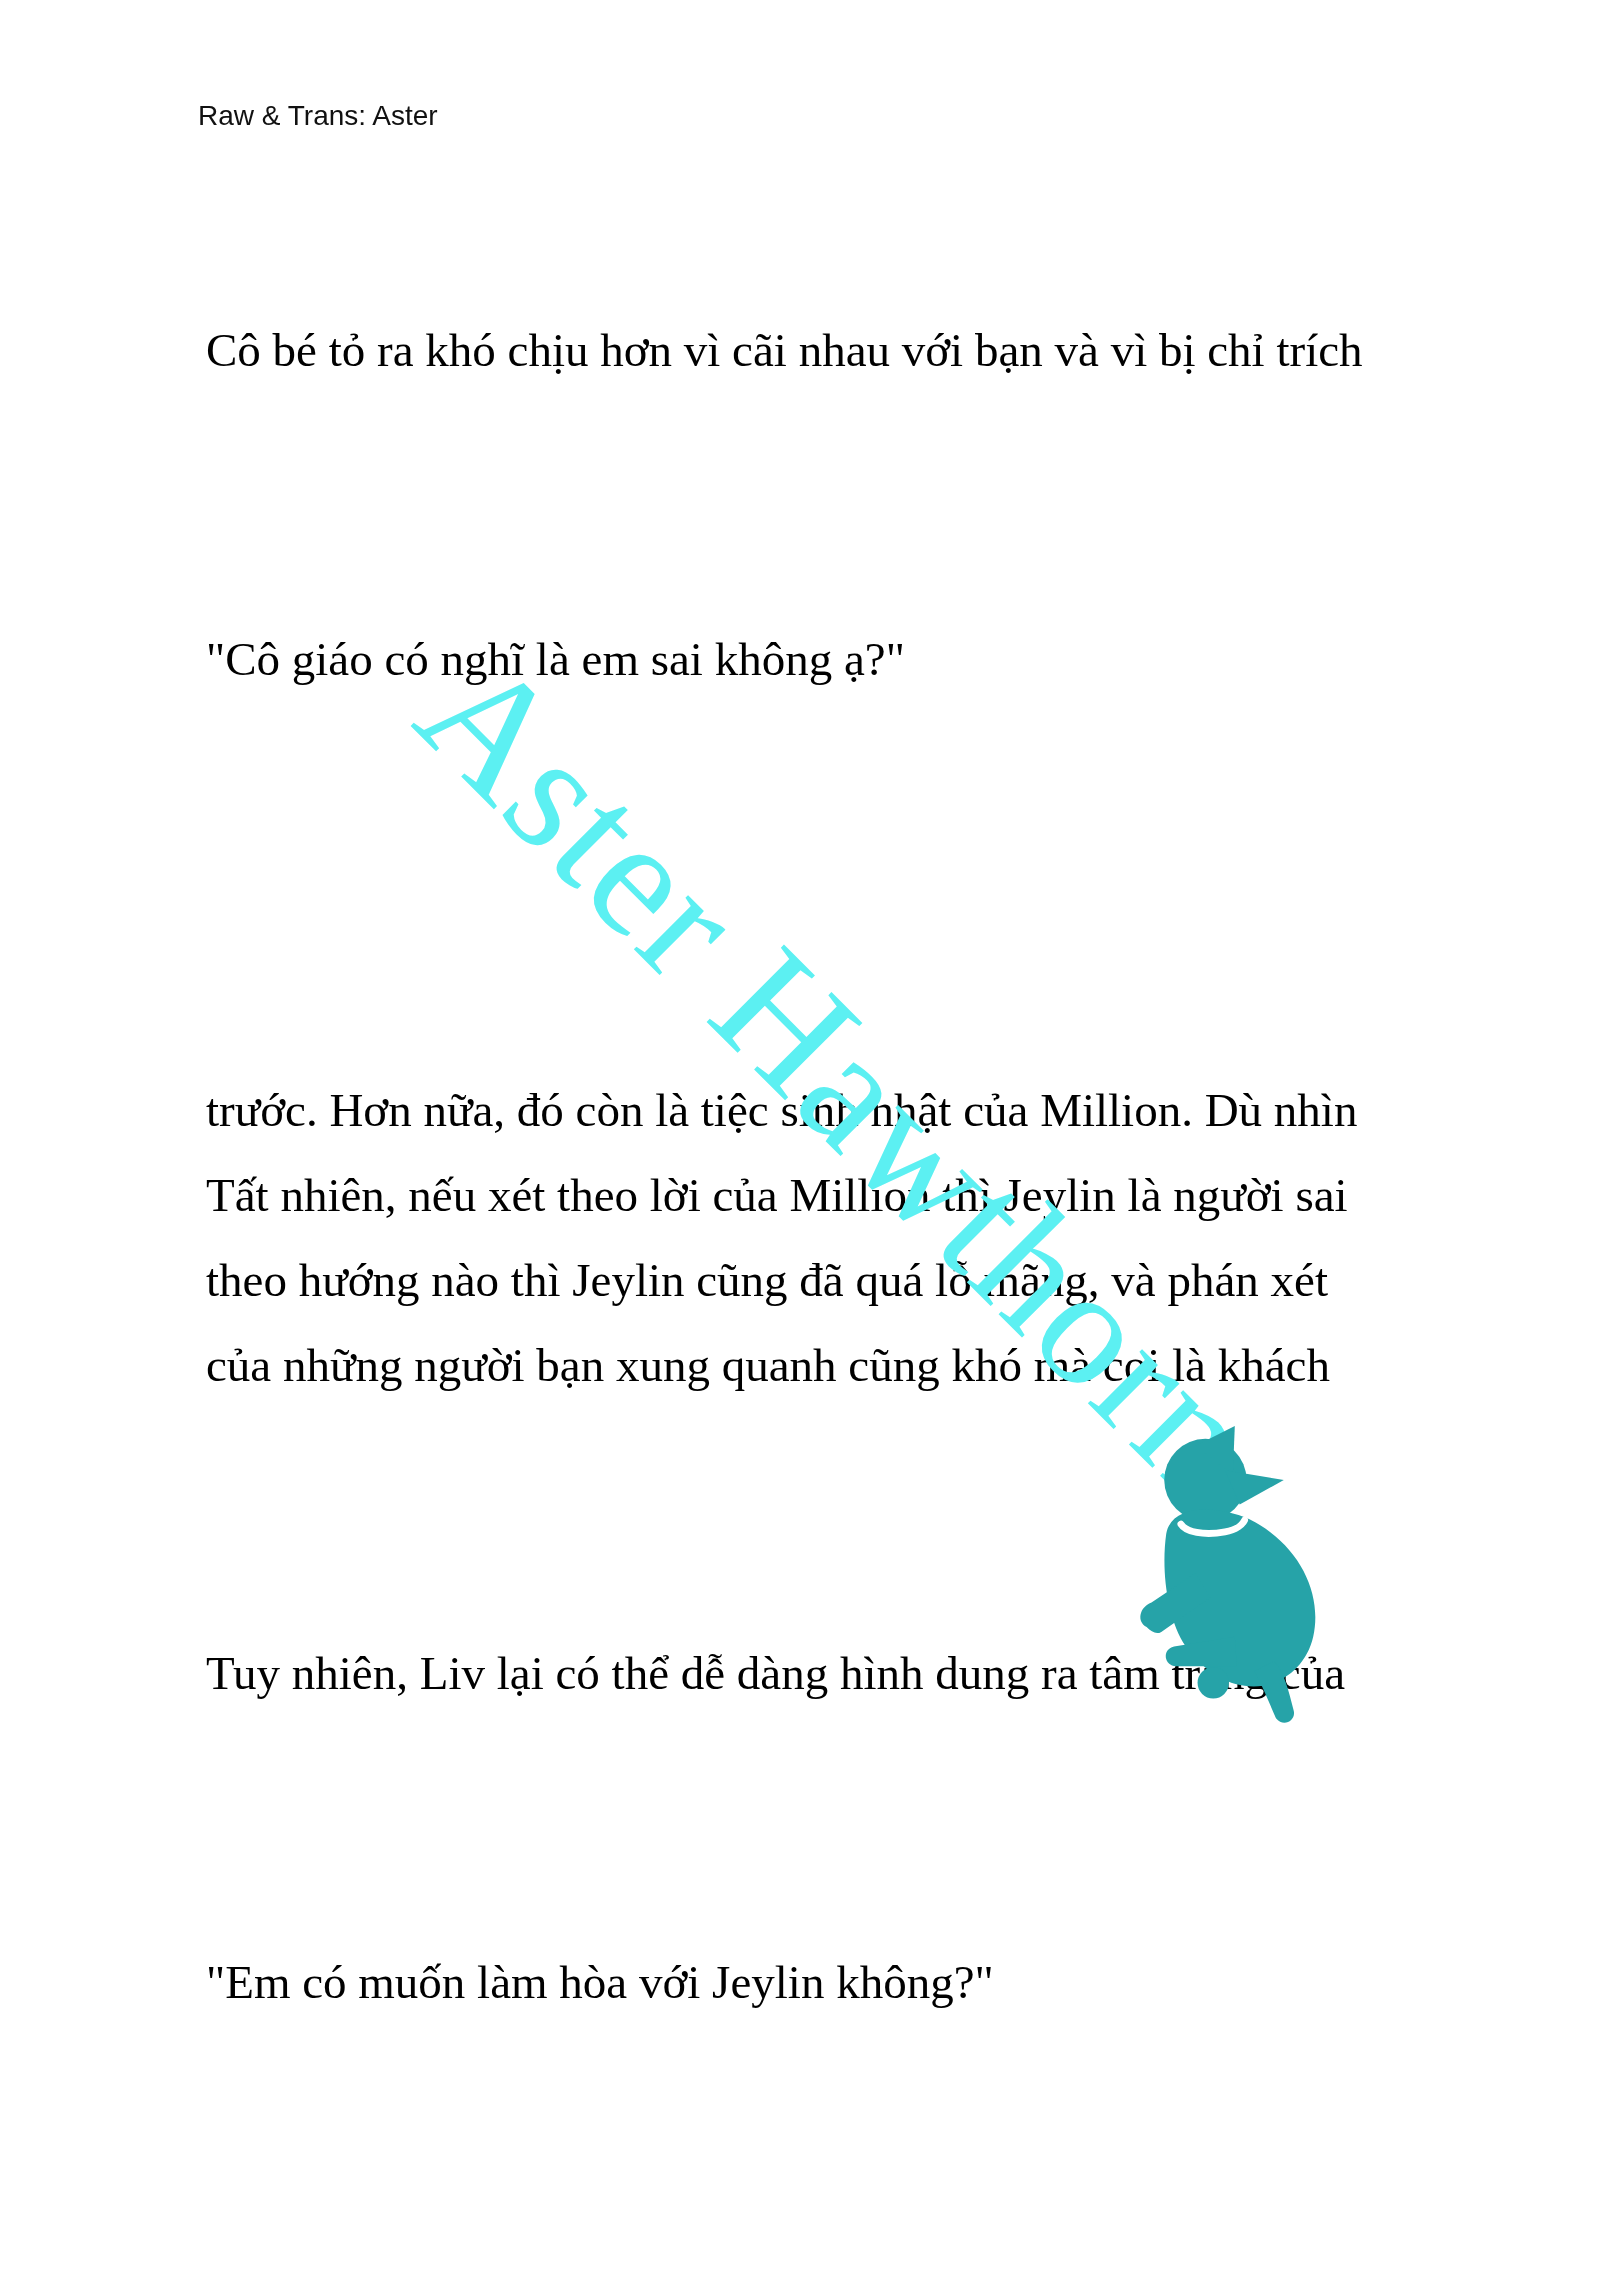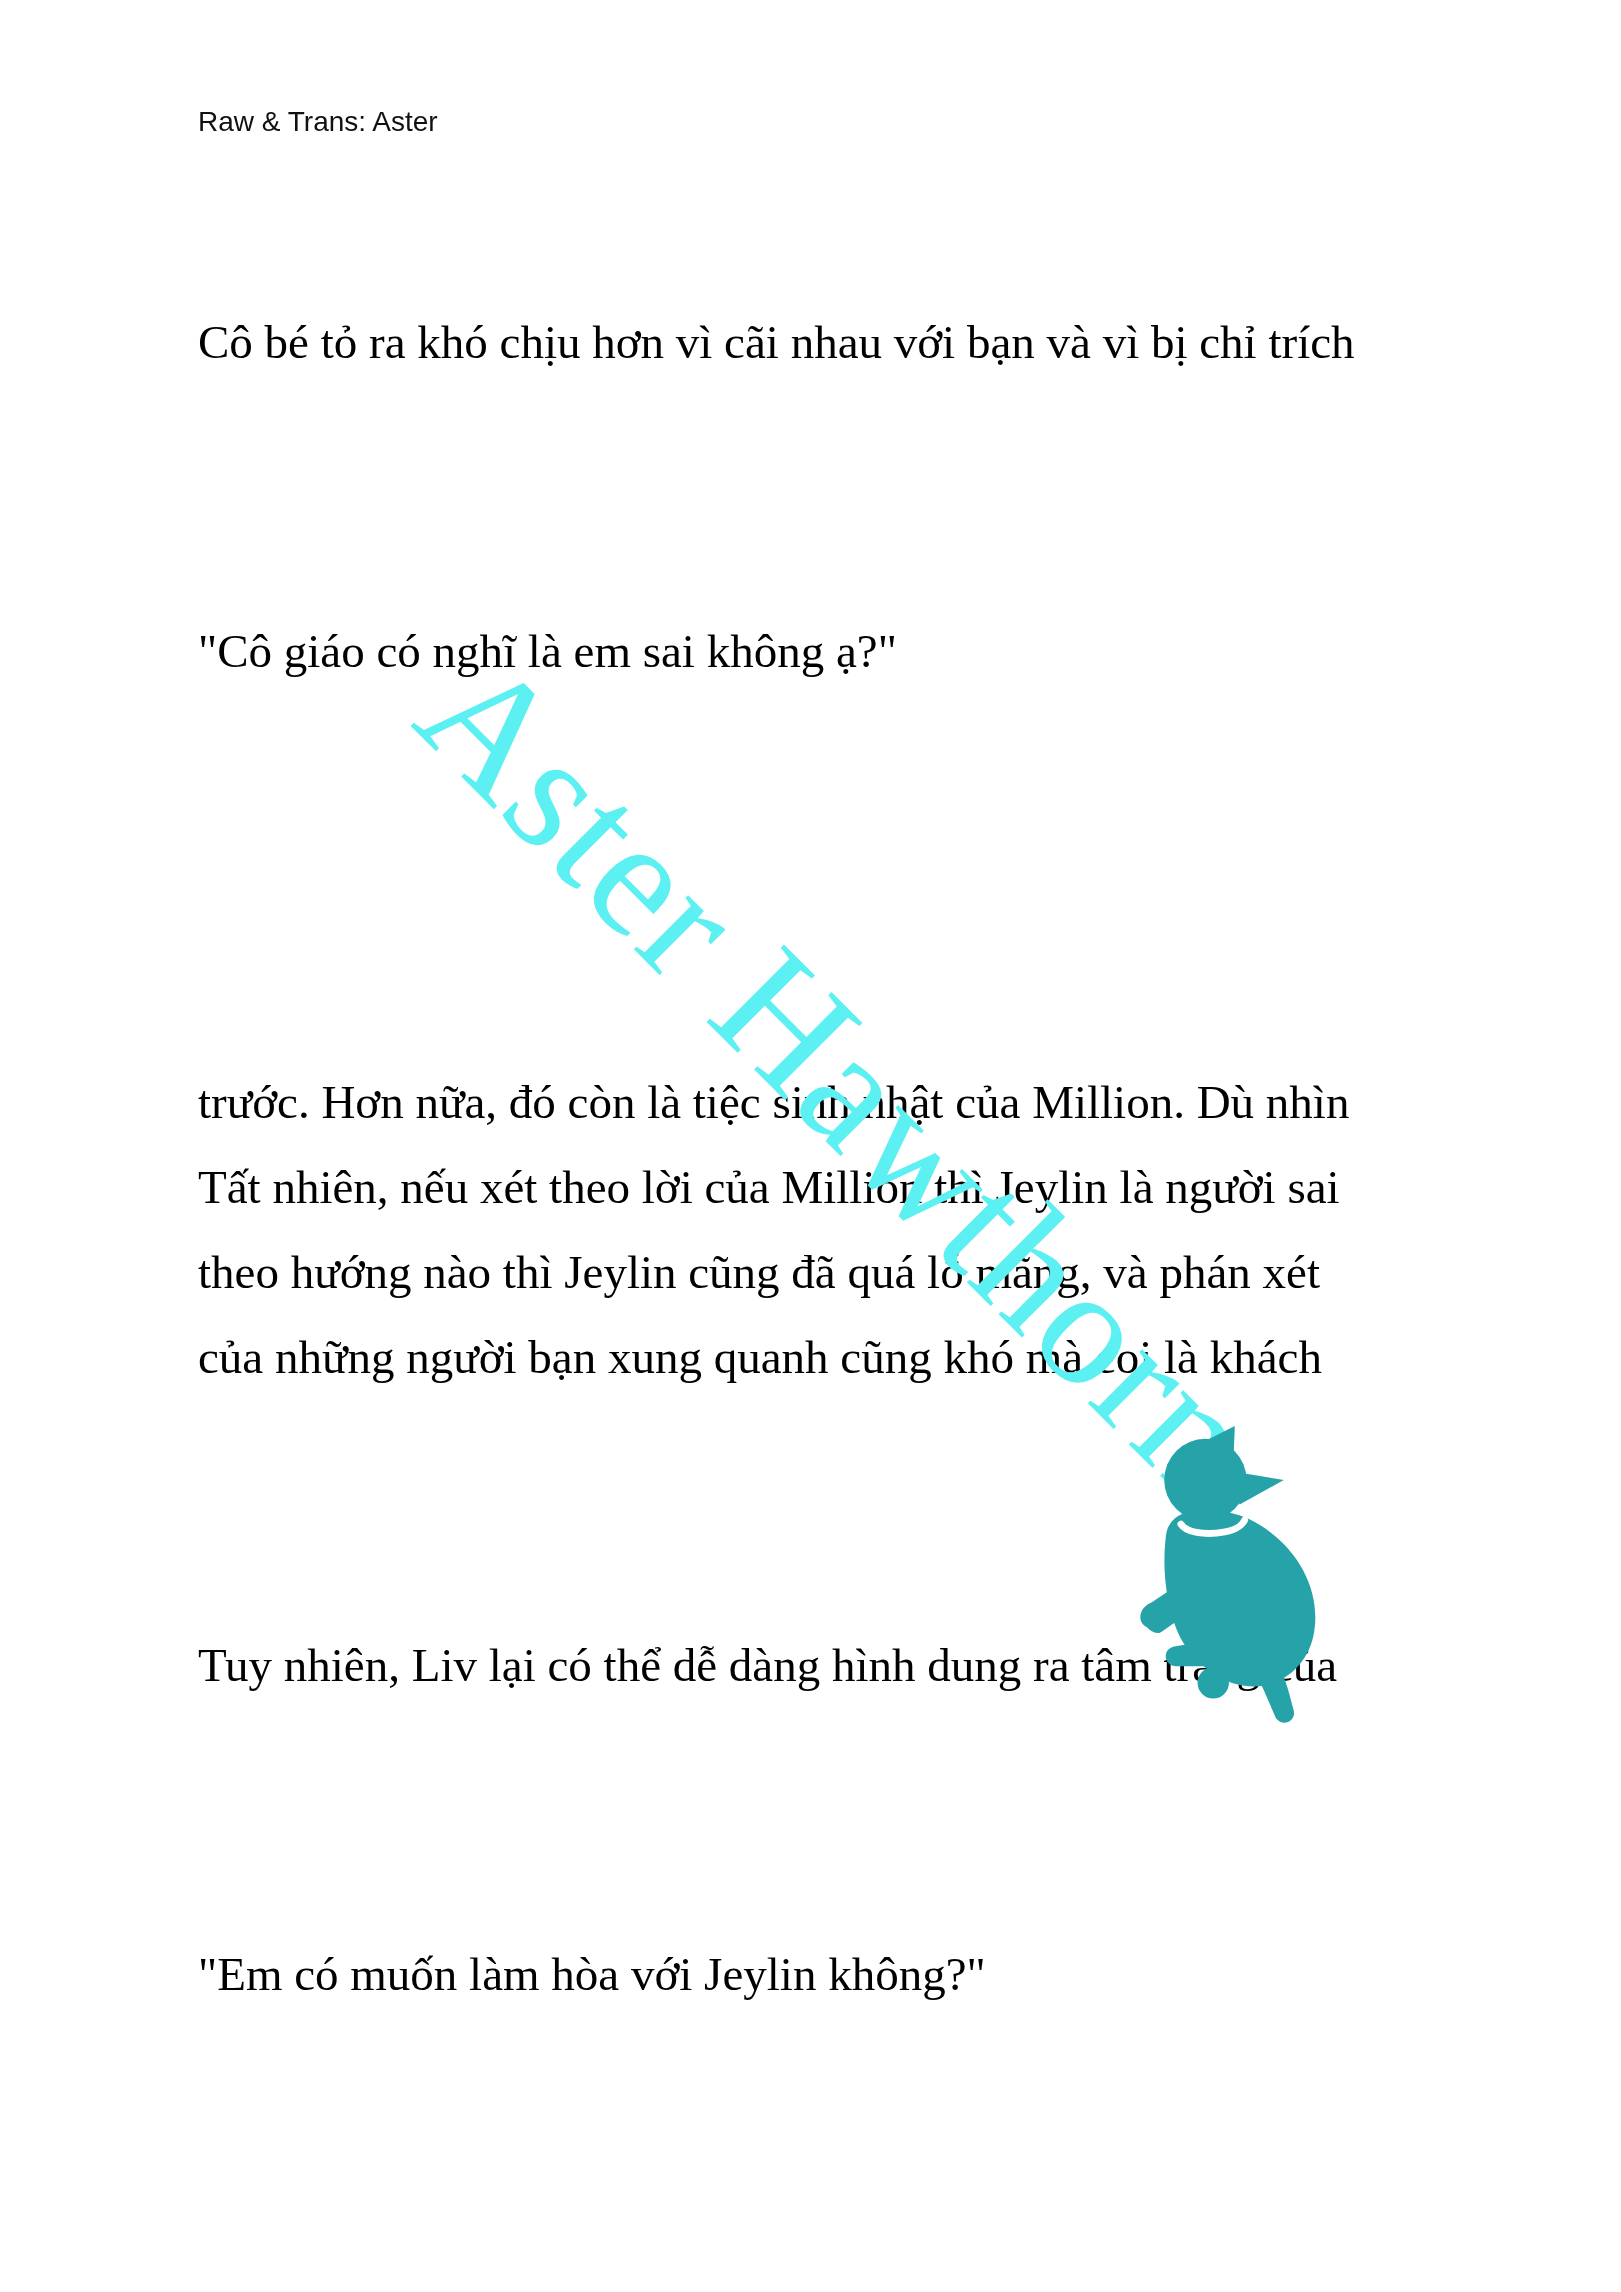--- a/index.html
+++ b/index.html
@@ -1,26 +1,26 @@
 <!DOCTYPE html>
 <html><head>
 <meta charset="utf-8">
 <style>
   html, body { margin:0; padding:0; background:#ffffff; }
   body { width:1621px; height:2293px; position:relative; overflow:hidden; }
   .page { position:absolute; left:0; top:0; width:1621px; height:2293px; background:#fff; }
   .header {
-    position:absolute; left:198px; top:104px;
+    position:absolute; left:198px; top:98px;
     font-family:"Liberation Sans", sans-serif; font-size:28px; color:#111;
     line-height:35px; white-space:nowrap;
   }
   .para {
     position:absolute; left:198px; width:1264px;
     font-family:"Liberation Serif", serif; font-size:47px; color:#000;
-    line-height:85px; margin:0;
+    line-height:85px; margin:8px;
   }
   .para .ln { display:block; white-space:nowrap; }
   .watermark {
     position:absolute; left:201px; top:990px;
     width:1274px; text-align:center;
     font-family:"Liberation Serif", serif; font-size:167px;
     color:#5CF0F2; white-space:nowrap; line-height:167px;
     transform:rotate(45deg); transform-origin:50% 50%;
     letter-spacing:2px;
   }

